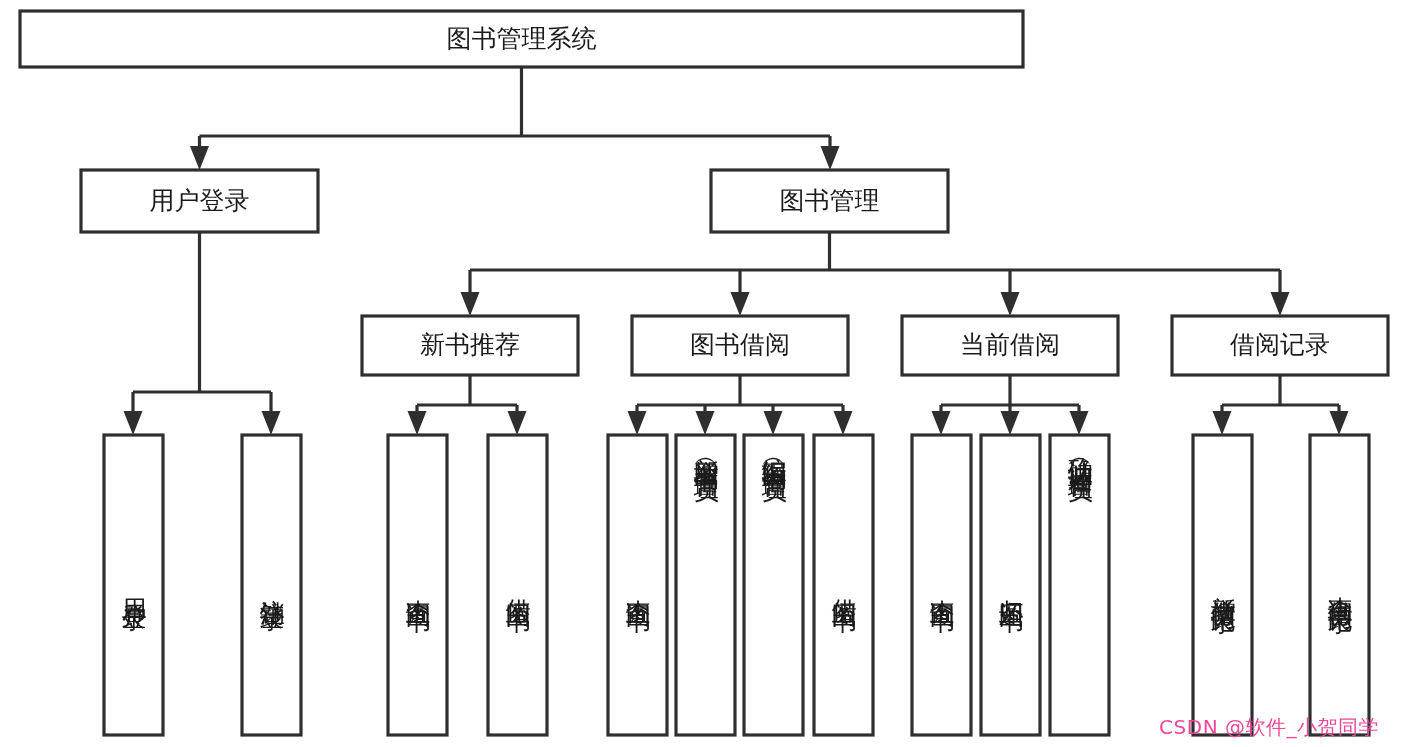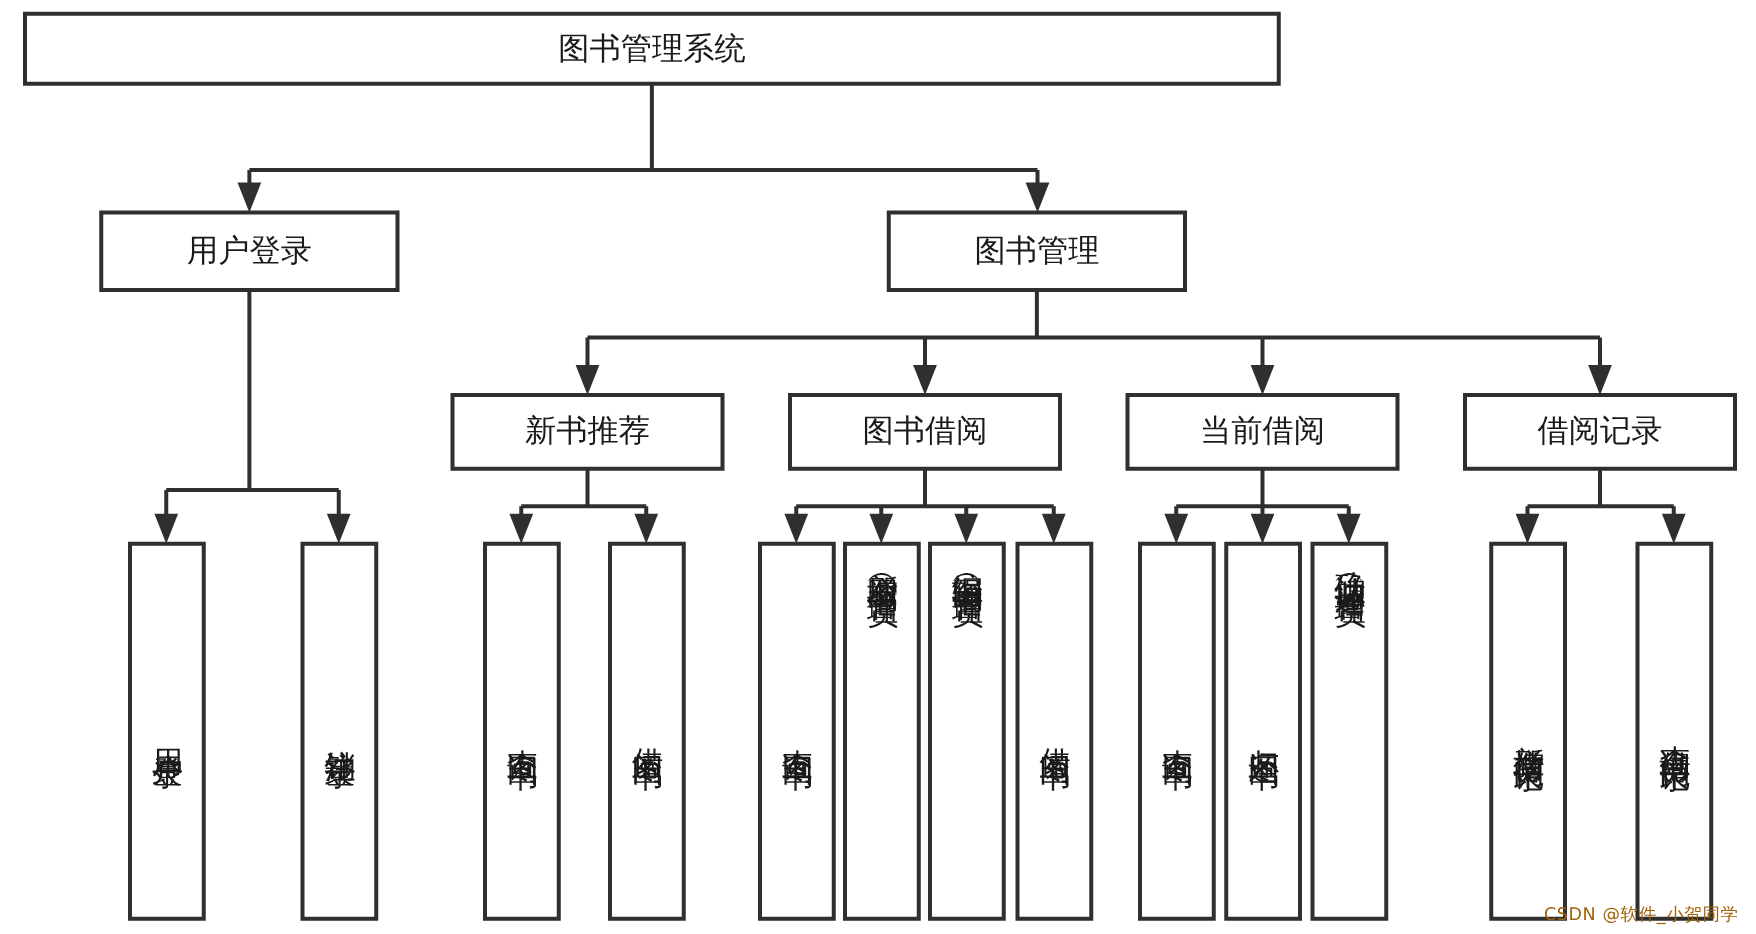--- a/index.html
+++ b/index.html
@@ -63,25 +63,25 @@
     font-family: "DejaVu Sans", "Liberation Sans", sans-serif;
     font-size: 25px;
     line-height: 1.05;
     color: #1a1a1a;
     letter-spacing: 3px;
     text-align: center;
     white-space: nowrap;
   }
   .watermark {
     position: absolute;
-    right: 14px;
+    right: 26px;
     bottom: 6px;
     font-family: "DejaVu Sans", "Liberation Sans", sans-serif;
-    font-size: 14px;
-    color: #a16207;
+    font-size: 20px;
+    color: #ec4899;
     letter-spacing: 0.5px;
     white-space: nowrap;
   }
 </style>
 </head>
 <body>
 
 <div id="diagram-root">
 
   <svg id="flow-svg" viewBox="0 0 1405 747">

